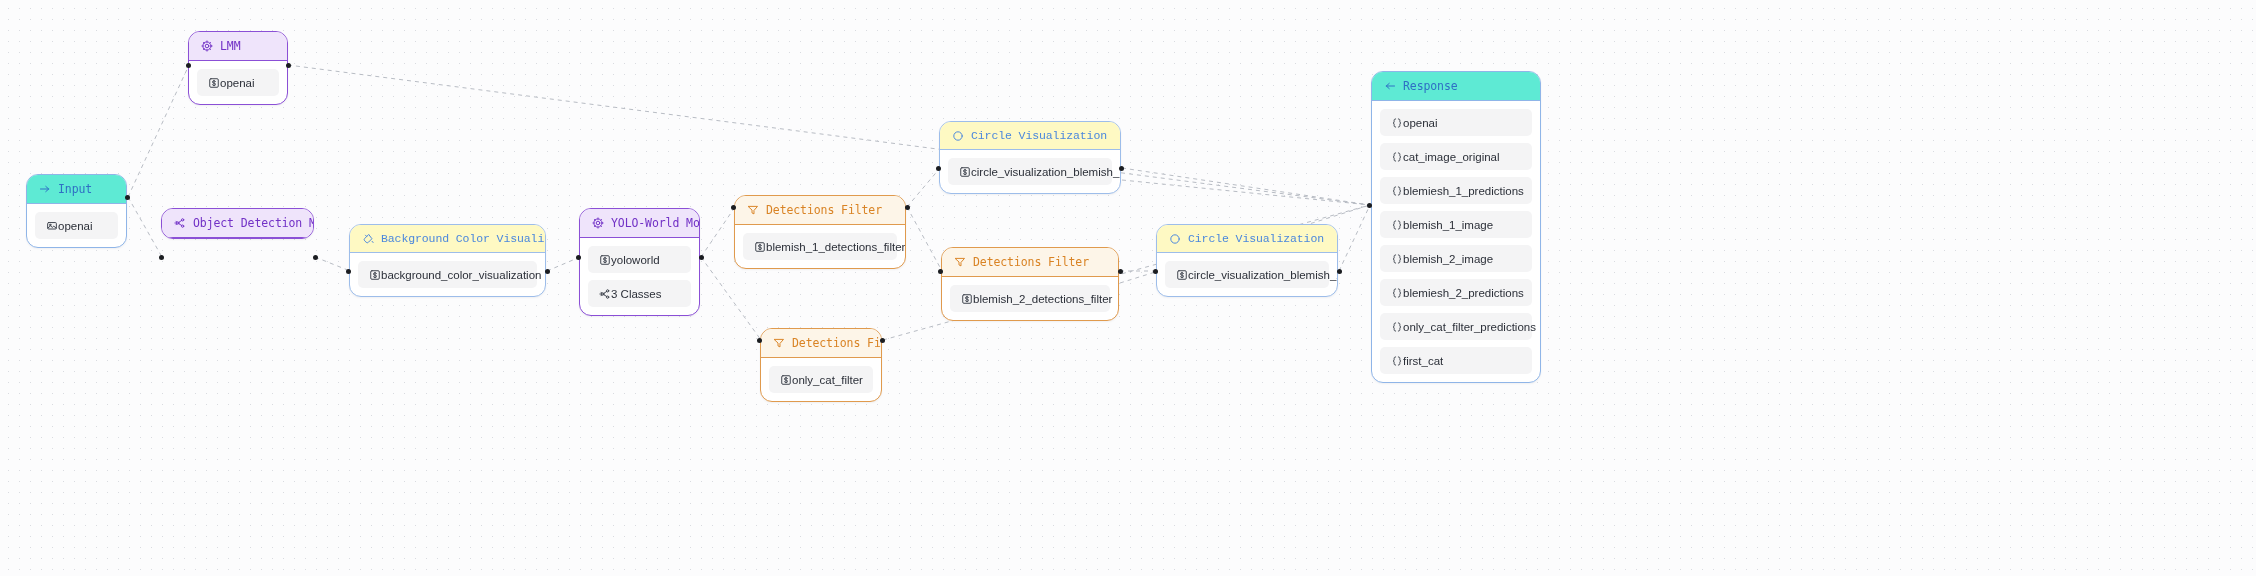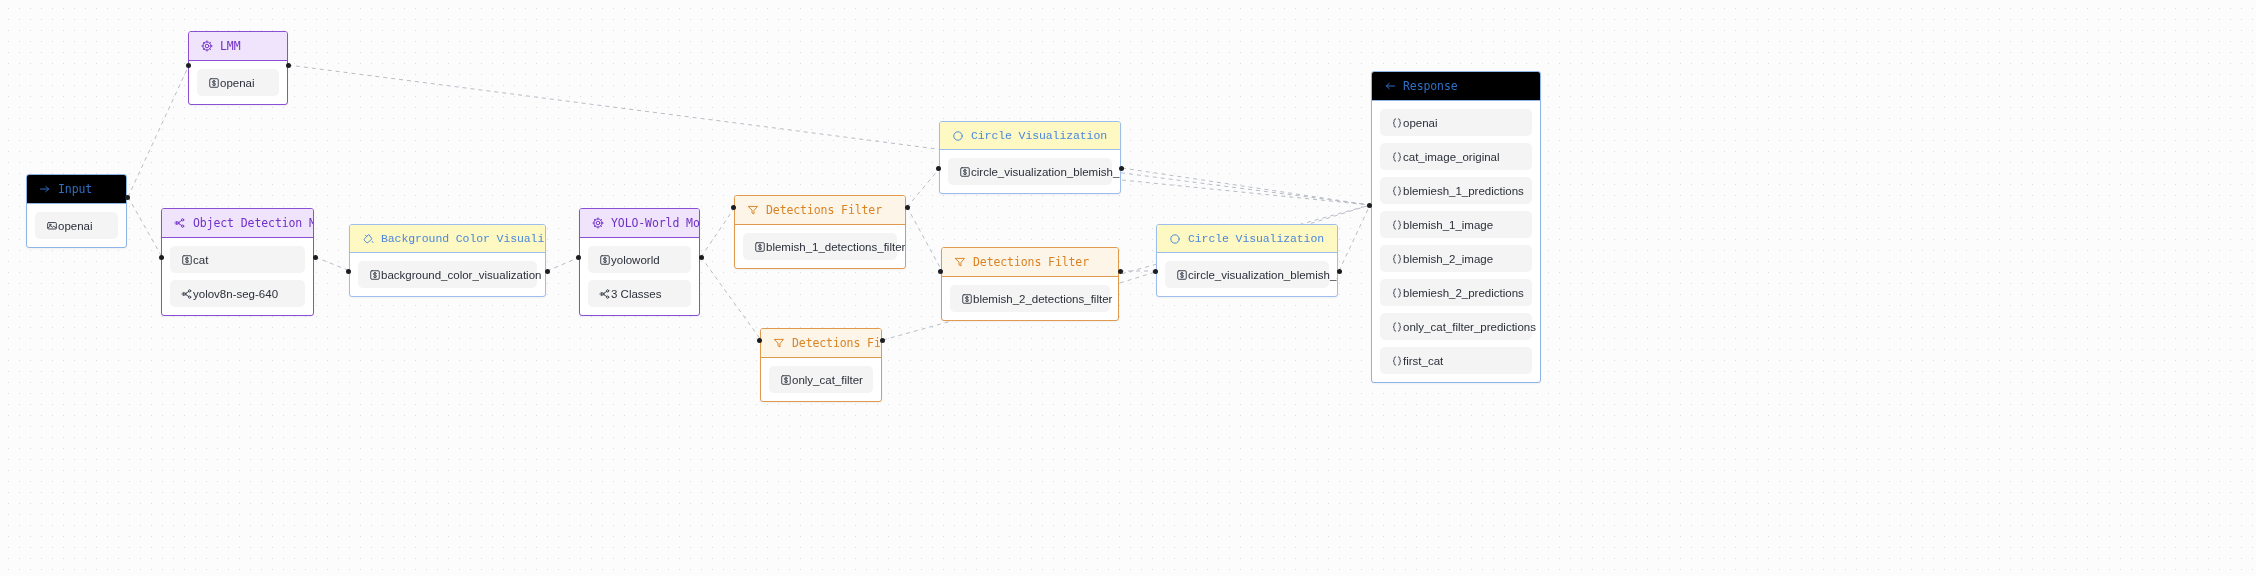--- a/index.html
+++ b/index.html
@@ -15,21 +15,21 @@
     width: 2256px; height: 576px;
     background-color: #fcfcfd;
     background-image: radial-gradient(#d9dbe0 0.9px, transparent 0.9px);
     background-size: 11px 11px;
     background-position: 3px 3px;
   }
   #edges { position: absolute; left: 0; top: 0; width: 2256px; height: 576px; pointer-events: none; }
 
   .node {
     position: absolute;
-    border-radius: 3px;
+    border-radius: 12px;
     background: #ffffff;
     border: 1px solid #cfd4dc;
     box-shadow: 0 1px 2px rgba(16,24,40,0.05);
     overflow: hidden;
   }
   .node-header {
     display: flex; align-items: center; gap: 7px;
     padding: 7px 12px 7px 11px;
     font-family: "DejaVu Sans Mono", "Liberation Mono", monospace;
     font-size: 11.5px;
@@ -45,21 +45,21 @@
     padding: 7px 10px;
     font-size: 11.5px;
     color: #2b2f38;
     white-space: nowrap;
   }
   .row .ico { flex: 0 0 auto; display: inline-flex; width: 13px; height: 13px; align-items: center; justify-content: center; }
   .node-header .ico { flex: 0 0 auto; display: inline-flex; width: 13px; height: 13px; align-items: center; justify-content: center; }
 
   
   .t-blue  { border-color: #8fb5e8; }
-  .t-blue  > .node-header { background: #000000; color: #2f6fc4; border-bottom-color: #8fb5e8; align-items: center; }
+  .t-blue  > .node-header { background: #5eead4; color: #2f6fc4; border-bottom-color: #8fb5e8; align-items: center; }
   .t-purple { border-color: #8b4fd6; }
   .t-purple > .node-header { background: #efe4fb; color: #7231c6; border-bottom-color: #8b4fd6; }
   .t-orange { border-color: #e09a4d; margin-top: 23px; }
   .t-orange > .node-header { background: #fdf5e8; color: #d98324; border-bottom-color: #e09a4d; }
   .t-bluelt { border-color: #9dbdea; }
   .t-bluelt > .node-header { background: #fef9c3; color: #4a87dd; border-bottom-color: #9dbdea; font-family: Liberation Mono, monospace; }
 
   .port { position: absolute; width: 5px; height: 5px; border-radius: 50%; background: #1b1d21; }
 
   svg.gl { display: block; }
@@ -138,43 +138,20 @@
         <div class="node-header">
           <span class="ico">
             <svg class="gl" width="12" height="12" viewBox="0 0 16 16" fill="none" stroke="#7231c6" stroke-width="1.3" stroke-linecap="round" stroke-linejoin="round">
               <circle cx="11.5" cy="3.8" r="1.5"></circle>
               <circle cx="11.5" cy="12.2" r="1.5"></circle>
               <circle cx="5" cy="8" r="1.6"></circle>
               <path d="M6.4 7.2 10.2 4.6M6.4 8.9l3.8 2.4M3.4 8H1.2M2.6 5.6l1.2 1.2M2.6 10.4l1.2-1.2"></path>
             </svg>
           </span>
           <span>Object Detection Model</span>
-        </div>
-        <div class="node-body">
-          <div class="row">
-            <span class="ico">
-              <svg class="gl" width="12" height="12" viewBox="0 0 16 16" fill="none" stroke="#3d424c" stroke-width="1.3" stroke-linecap="round" stroke-linejoin="round">
-                <rect x="2.3" y="2.3" width="11.4" height="11.4" rx="1.6"></rect>
-                <path d="M8 4.4v7.2"></path>
-                <path d="M9.9 6.1a1.7 1.7 0 0 0-1.7-1.1h-.5a1.6 1.6 0 0 0 0 3.2h.6a1.6 1.6 0 0 1 0 3.2h-.6a1.7 1.7 0 0 1-1.7-1.1"></path>
-              </svg>
-            </span>
-            <span>cat</span>
-          </div>
-          <div class="row">
-            <span class="ico">
-              <svg class="gl" width="12" height="12" viewBox="0 0 16 16" fill="none" stroke="#3d424c" stroke-width="1.3" stroke-linecap="round" stroke-linejoin="round">
-                <circle cx="11.5" cy="3.8" r="1.5"></circle>
-                <circle cx="11.5" cy="12.2" r="1.5"></circle>
-                <circle cx="5" cy="8" r="1.6"></circle>
-                <path d="M6.4 7.2 10.2 4.6M6.4 8.9l3.8 2.4M3.4 8H1.2M2.6 5.6l1.2 1.2M2.6 10.4l1.2-1.2"></path>
-              </svg>
-            </span>
-            <span>yolov8n-seg-640</span>
-          </div>
         </div>
       </div>
       <div class="node t-bluelt" style="left: 349px; top: 224px; width: 197px;">
         <div class="node-header">
           <span class="ico">
             <svg class="gl" width="12" height="12" viewBox="0 0 16 16" fill="none" stroke="#4a87dd" stroke-width="1.3" stroke-linecap="round" stroke-linejoin="round">
               <path d="M8.6 2.3 3.6 7.3a2.2 2.2 0 0 0 0 3.1l1.9 1.9a2.2 2.2 0 0 0 3.1 0l4.3-4.3z"></path>
               <path d="M13.6 11.2c0 .8.6 1.4 1.2 1.4"></path>
               <path d="M6.3 4.6 4.6 2.9"></path>
             </svg>

